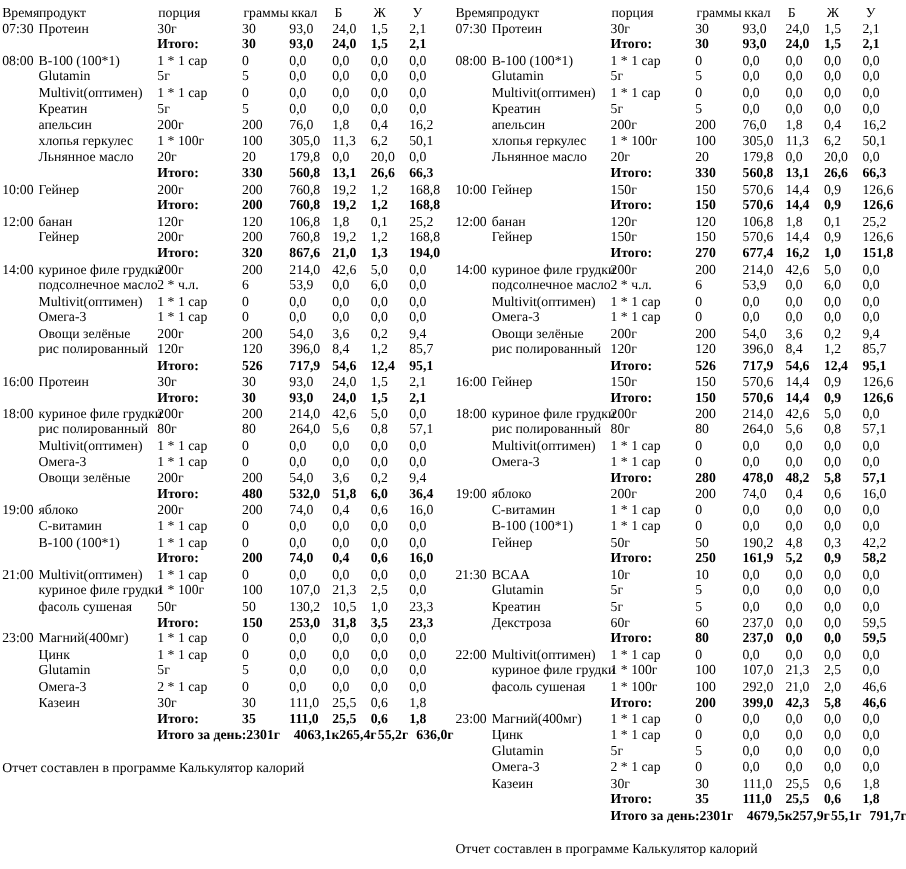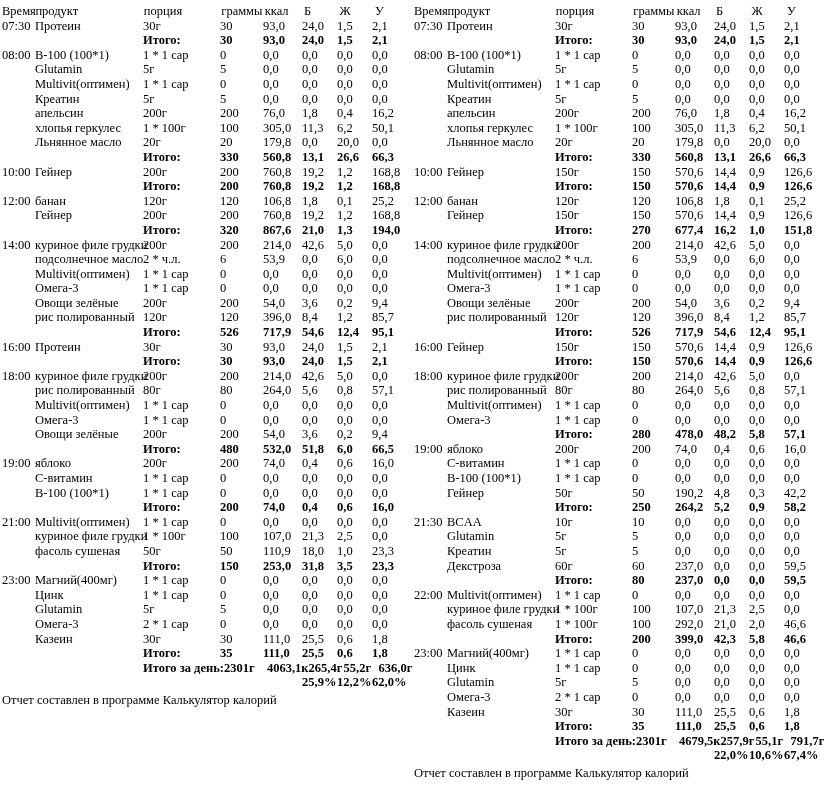--- a/index.html
+++ b/index.html
@@ -44,21 +44,21 @@
   .total { font-weight: bold; align-items: flex-end; }
   .header-row { font-weight: normal; justify-content: space-between; }
   
   .day .c-portion { width: auto; min-width: 77px; }
   .day .c-grams   { width: auto; min-width: 43px; }
   .day .c-kcal    { width: auto; min-width: 39px; }
   .day .c-b       { width: auto; min-width: 35px; }
   .day .c-zh      { width: auto; min-width: 35px; margin-top: 20px; }
   .day .c-u       { width: auto; min-width: 37px; }
   .report-footer {
-    margin-top: 3px;
+    margin-top: 16px;
     height: 14.6px;
     line-height: 14.6px;
     white-space: nowrap;
   }
 </style>
 </head>
 <body>
 
 <div class="page">
   <section class="report-half">
@@ -364,21 +364,21 @@
           <span class="cell c-u">9,4</span>
         </div>
         <div class="trow total">
           <span class="cell c-time"></span>
           <span class="cell c-product"></span>
           <span class="cell c-portion">Итого:</span>
           <span class="cell c-grams">480</span>
           <span class="cell c-kcal">532,0</span>
           <span class="cell c-b">51,8</span>
           <span class="cell c-zh">6,0</span>
-          <span class="cell c-u">66,5</span>
+          <span class="cell c-u">36,4</span>
         </div>
         <div class="trow">
           <span class="cell c-time">19:00</span>
           <span class="cell c-product">яблоко</span>
           <span class="cell c-portion">200г</span>
           <span class="cell c-grams">200</span>
           <span class="cell c-kcal">74,0</span>
           <span class="cell c-b">0,4</span>
           <span class="cell c-zh">0,6</span>
           <span class="cell c-u">16,0</span>
@@ -431,22 +431,22 @@
           <span class="cell c-kcal">107,0</span>
           <span class="cell c-b">21,3</span>
           <span class="cell c-zh">2,5</span>
           <span class="cell c-u">0,0</span>
         </div>
         <div class="trow">
           <span class="cell c-time"></span>
           <span class="cell c-product">фасоль сушеная</span>
           <span class="cell c-portion">50г</span>
           <span class="cell c-grams">50</span>
-          <span class="cell c-kcal">110,9</span>
-          <span class="cell c-b">18,0</span>
+          <span class="cell c-kcal">130,2</span>
+          <span class="cell c-b">10,5</span>
           <span class="cell c-zh">1,0</span>
           <span class="cell c-u">23,3</span>
         </div>
         <div class="trow total">
           <span class="cell c-time"></span>
           <span class="cell c-product"></span>
           <span class="cell c-portion">Итого:</span>
           <span class="cell c-grams">150</span>
           <span class="cell c-kcal">253,0</span>
           <span class="cell c-b">31,8</span>
@@ -515,30 +515,20 @@
         </div>
         <div class="trow total day">
           <span class="cell c-time"></span>
           <span class="cell c-product"></span>
           <span class="cell c-portion">Итого за день:</span>
           <span class="cell c-grams">2301г</span>
           <span class="cell c-kcal">4063,1к</span>
           <span class="cell c-b">265,4г</span>
           <span class="cell c-zh">55,2г</span>
           <span class="cell c-u">636,0г</span>
-        </div>
-        <div class="trow total">
-          <span class="cell c-time"></span>
-          <span class="cell c-product"></span>
-          <span class="cell c-portion"></span>
-          <span class="cell c-grams"></span>
-          <span class="cell c-kcal"></span>
-          <span class="cell c-b">25,9%</span>
-          <span class="cell c-zh">12,2%</span>
-          <span class="cell c-u">62,0%</span>
         </div>
       </div>
     <div class="report-footer">Отчет составлен в программе Калькулятор калорий</div>
   </section>
   <section class="report-half">
     <div>
         <div class="trow header-row">
           <span class="cell c-time">Время</span>
           <span class="cell c-product">продукт</span>
           <span class="cell c-portion">порция</span>
@@ -876,21 +866,21 @@
           <span class="cell c-kcal">190,2</span>
           <span class="cell c-b">4,8</span>
           <span class="cell c-zh">0,3</span>
           <span class="cell c-u">42,2</span>
         </div>
         <div class="trow total">
           <span class="cell c-time"></span>
           <span class="cell c-product"></span>
           <span class="cell c-portion">Итого:</span>
           <span class="cell c-grams">250</span>
-          <span class="cell c-kcal">264,2</span>
+          <span class="cell c-kcal">161,9</span>
           <span class="cell c-b">5,2</span>
           <span class="cell c-zh">0,9</span>
           <span class="cell c-u">58,2</span>
         </div>
         <div class="trow">
           <span class="cell c-time">21:30</span>
           <span class="cell c-product">BCAA</span>
           <span class="cell c-portion">10г</span>
           <span class="cell c-grams">10</span>
           <span class="cell c-kcal">0,0</span>
@@ -1041,26 +1031,16 @@
         <div class="trow total day">
           <span class="cell c-time"></span>
           <span class="cell c-product"></span>
           <span class="cell c-portion">Итого за день:</span>
           <span class="cell c-grams">2301г</span>
           <span class="cell c-kcal">4679,5к</span>
           <span class="cell c-b">257,9г</span>
           <span class="cell c-zh">55,1г</span>
           <span class="cell c-u">791,7г</span>
         </div>
-        <div class="trow total">
-          <span class="cell c-time"></span>
-          <span class="cell c-product"></span>
-          <span class="cell c-portion"></span>
-          <span class="cell c-grams"></span>
-          <span class="cell c-kcal"></span>
-          <span class="cell c-b">22,0%</span>
-          <span class="cell c-zh">10,6%</span>
-          <span class="cell c-u">67,4%</span>
-        </div>
       </div>
     <div class="report-footer">Отчет составлен в программе Калькулятор калорий</div>
   </section>
 </div>
 
 </body></html>

